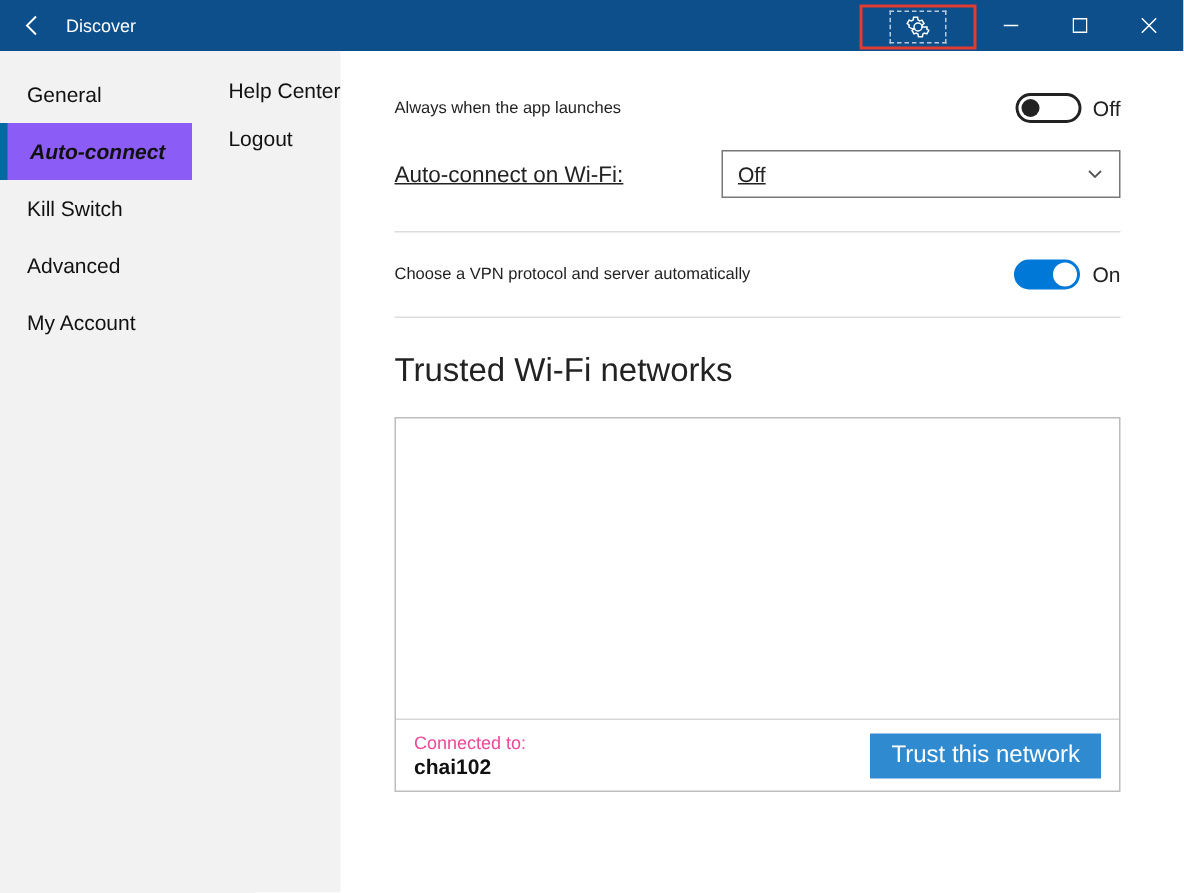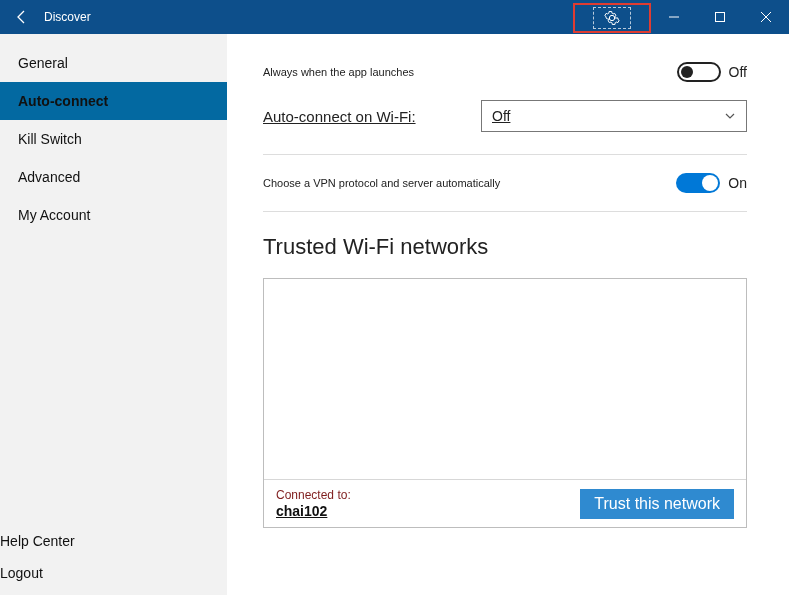--- a/index.html
+++ b/index.html
@@ -5,24 +5,24 @@
   * { box-sizing: border-box; margin: 0; padding: 0; font-family: "Segoe UI", sans-serif; }
   html, body { width: 789px; height: 595px; overflow: hidden; }
   .titlebar { height: 34px; background: #0d4f8b; color: #fff; display: flex; align-items: center; position: relative; }
   .back-btn { width: 44px; height: 34px; display: flex; align-items: center; justify-content: center; }
   .title-text { font-size: 12px; }
   .title-right { position: absolute; right: 0; top: 0; display: flex; align-items: center; height: 34px; }
   .gear-box { border: 2px solid #e03c31; width: 78px; height: 30px; display:flex; align-items:center; justify-content:center; margin-top:2px;}
   .gear-inner { border:1px dashed rgba(255,255,255,0.7); padding:2px 10px; display:flex; align-items:center; justify-content:center;}
   .win-btn { width: 46px; height:34px; display:flex; align-items:center; justify-content:center; color:#fff; }
   .body { display:flex; height: calc(595px - 34px); }
-  .sidebar { width: 227px; background:#f2f2f2; display:flex; flex-direction:column; justify-content:space-between; padding-top:10px;}
+  .sidebar { width: 227px; background:#f2f2f2; display:flex; flex-direction:row; justify-content:space-between; padding-top:10px;}
   .nav-list { list-style:none; }
   .nav-item { padding: 11px 18px; font-size:14px; color:#111; cursor:pointer; }
-  .nav-item.active { background:#0369a1; font-weight:600; border-left:3px solid #0369a1; padding-left:15px;}
+  .nav-item.active { background:#8b5cf6; font-weight:600; border-left:5px solid #0369a1; padding-left:15px;font-style:italic;}
   .bottom-nav { list-style:none; padding-bottom:6px;}
   .bottom-nav .nav-item { padding:8px 0; font-size:14px;}
   .content { flex:1; padding: 20px 42px 0 36px; overflow:auto; color:#222;}
   .row { display:flex; align-items:center; justify-content:space-between; padding: 8px 0 18px 0; }
   .divider { border-bottom:1px solid #ddd; }
   .row-label { font-size:11px; }
   .toggle-wrap { display:flex; align-items:center; gap:8px; }
   .toggle { width:44px; height:20px; border-radius:20px; position:relative; }
   .toggle.off { background:#fff; border:2px solid #222; }
   .toggle.off .knob { position:absolute; left:2px; top:2px; width:12px; height:12px; background:#222; border-radius:50%; }
@@ -30,22 +30,22 @@
   .toggle.on .knob { position:absolute; right:2px; top:2px; width:16px; height:16px; background:#fff; border-radius:50%; }
   .toggle-text { font-size:14px; }
   .wifi-row { display:flex; align-items:center; padding: 0 0 22px 0; text-decoration: underline;}
   .wifi-label { font-size:15px; width:218px;}
   .select { flex:1; border:1px solid #777; height:32px; display:flex; align-items:center; justify-content:space-between; padding:0 10px; font-size:14px; cursor:pointer;}
   .section-title { font-size:22px; font-weight:400; margin-top:22px;}
   .section-sub { font-size:12px; color:#6b6b6b; margin-top:3px;}
   .net-box { border:1px solid #bdbdbd; margin-top:18px;}
   .net-area { height:200px; }
   .net-footer { border-top:1px solid #d7d7d7; display:flex; align-items:center; justify-content:space-between; padding:8px 12px;}
-  .connected-block { font-size:12px; color:#7f1d1d;text-align:right;}
-  .connected-name { font-size:14px; color:#111; font-weight:600; margin-top:1px;text-decoration:underline;}
+  .connected-block { font-size:12px; color:#ec4899;text-align:right;}
+  .connected-name { font-size:14px; color:#111; font-weight:600; margin-top:1px;}
   .trust-btn { background:#2f8ad0; color:#fff; font-size:16px; padding:6px 14px; border:none; cursor:pointer;}
   svg { display:block; }
 </style>
 </head>
 <body>
 
 <div class="titlebar">
   <div class="back-btn">
     <svg width="16" height="16" viewBox="0 0 16 16">
         <path d="M10 2 L4 8 L10 14" stroke="#fff" stroke-width="1.3" fill="none"></path>

